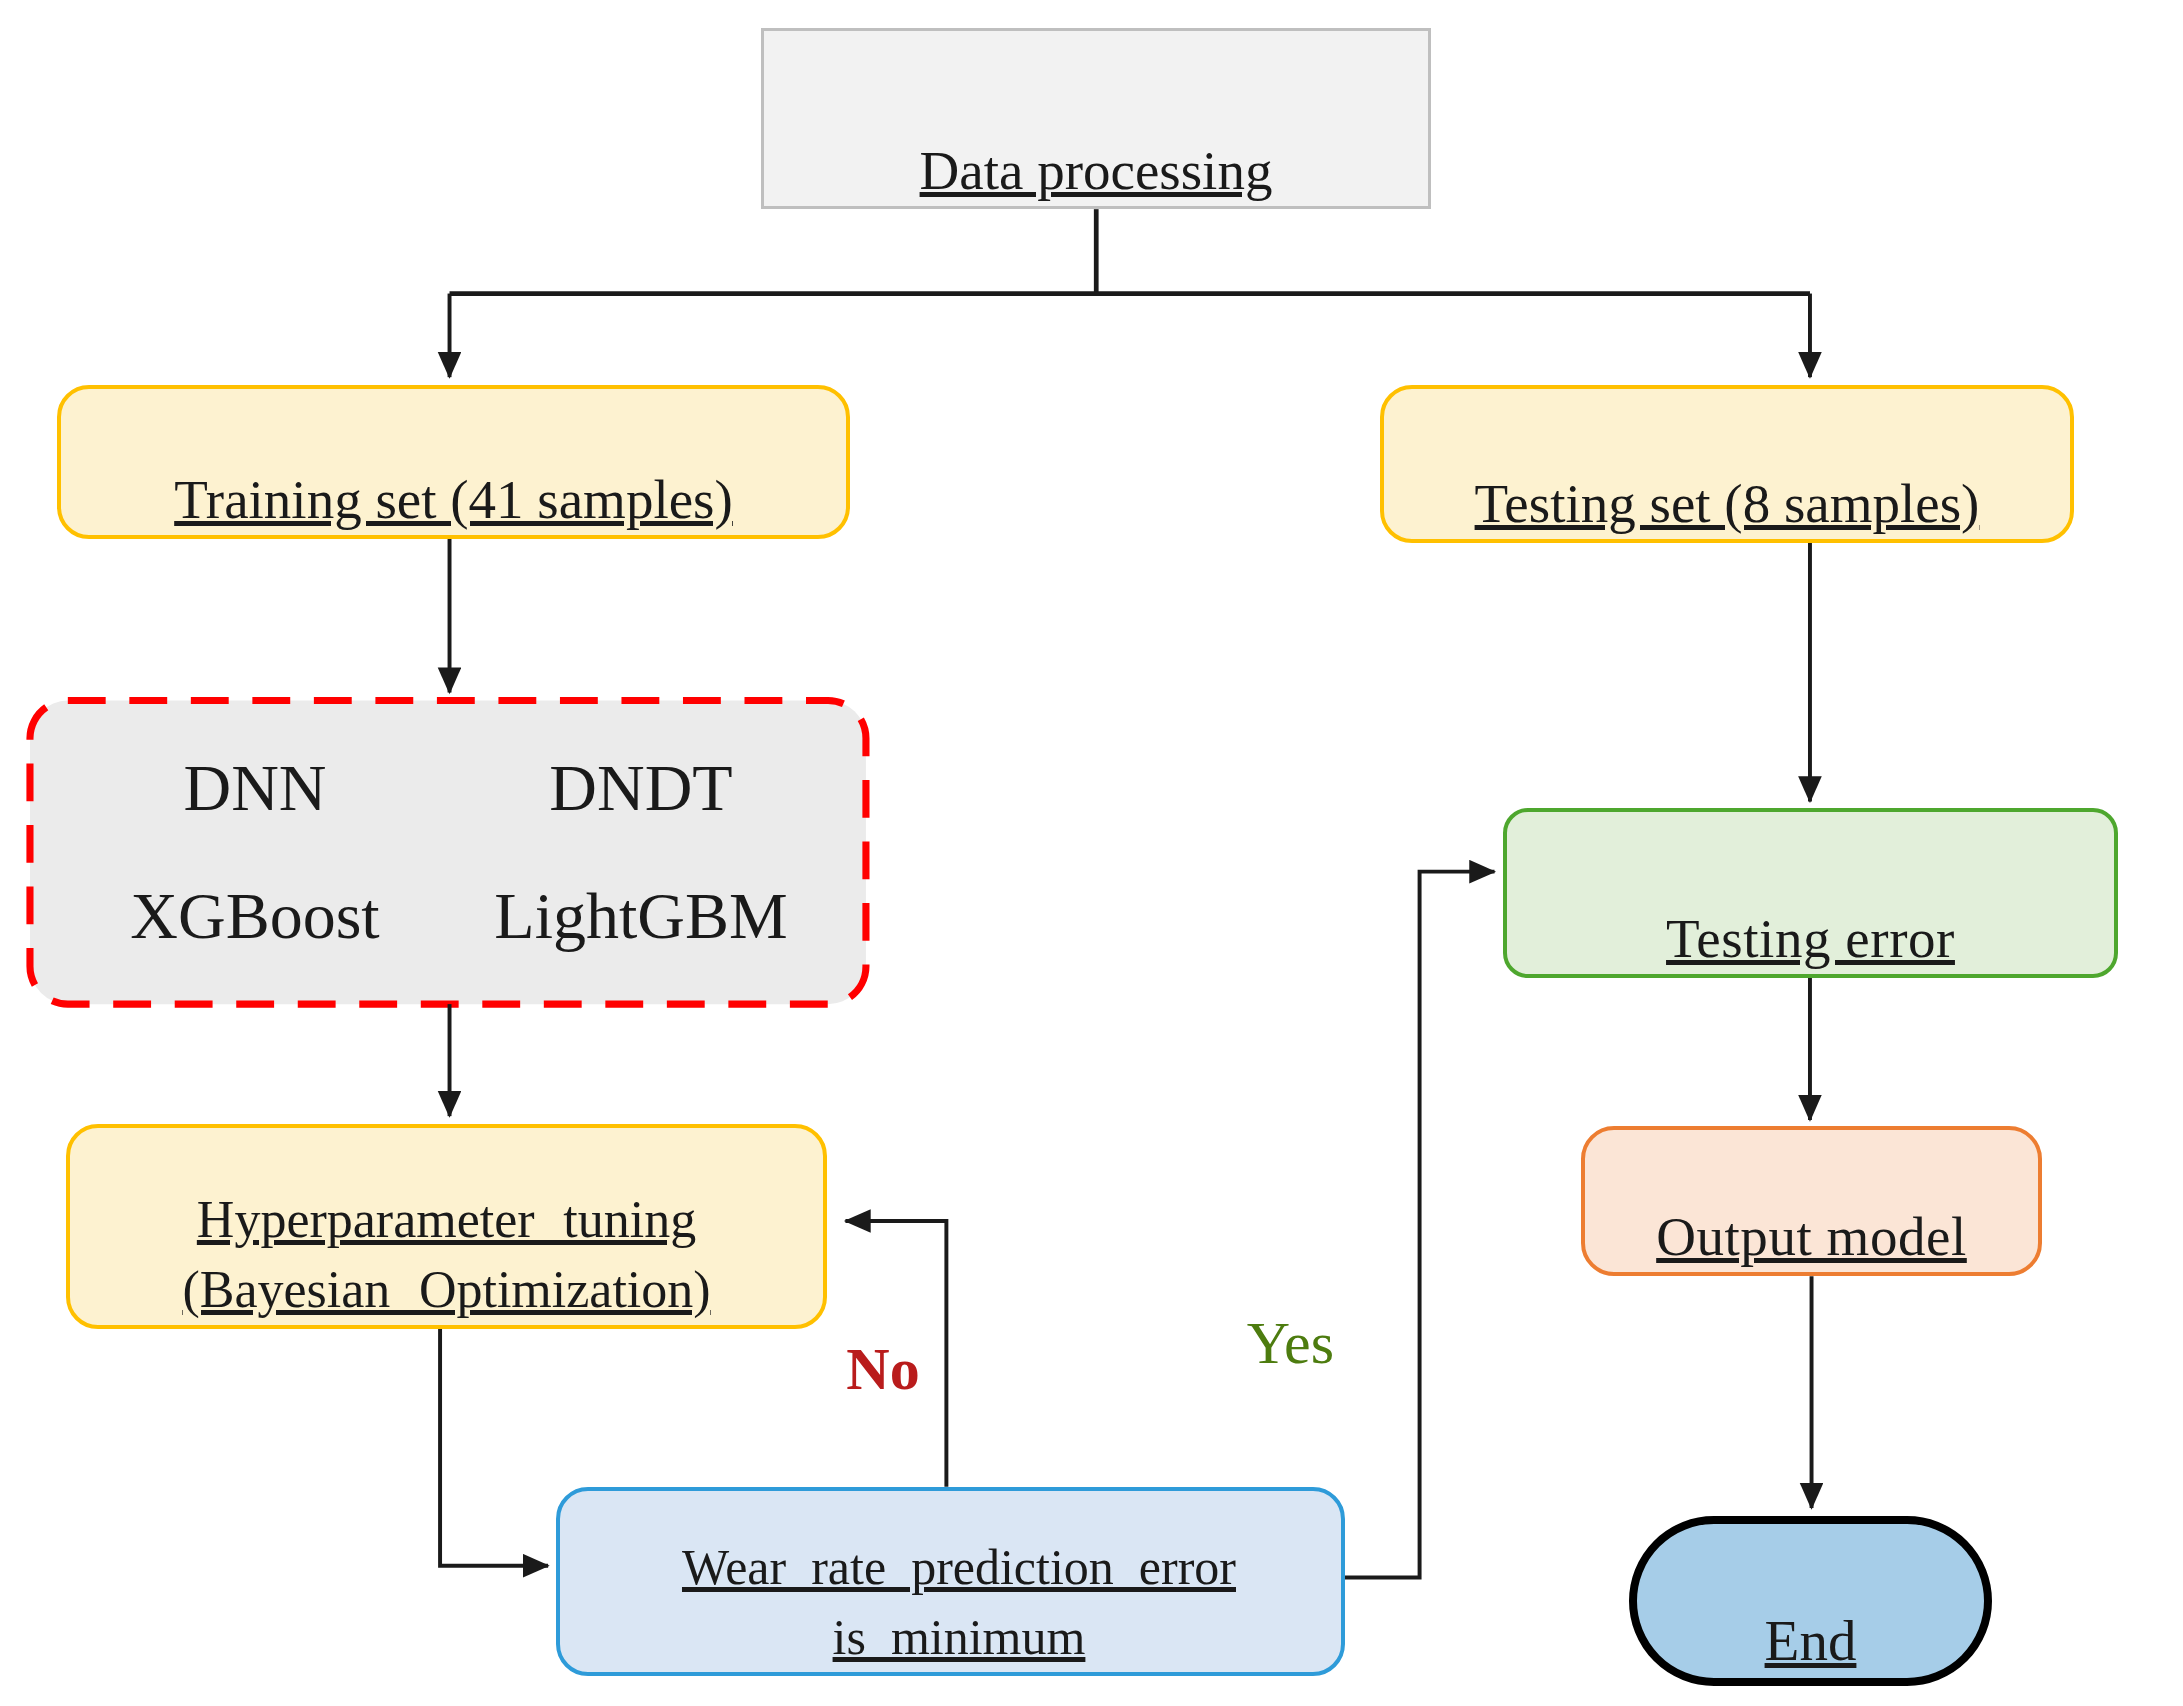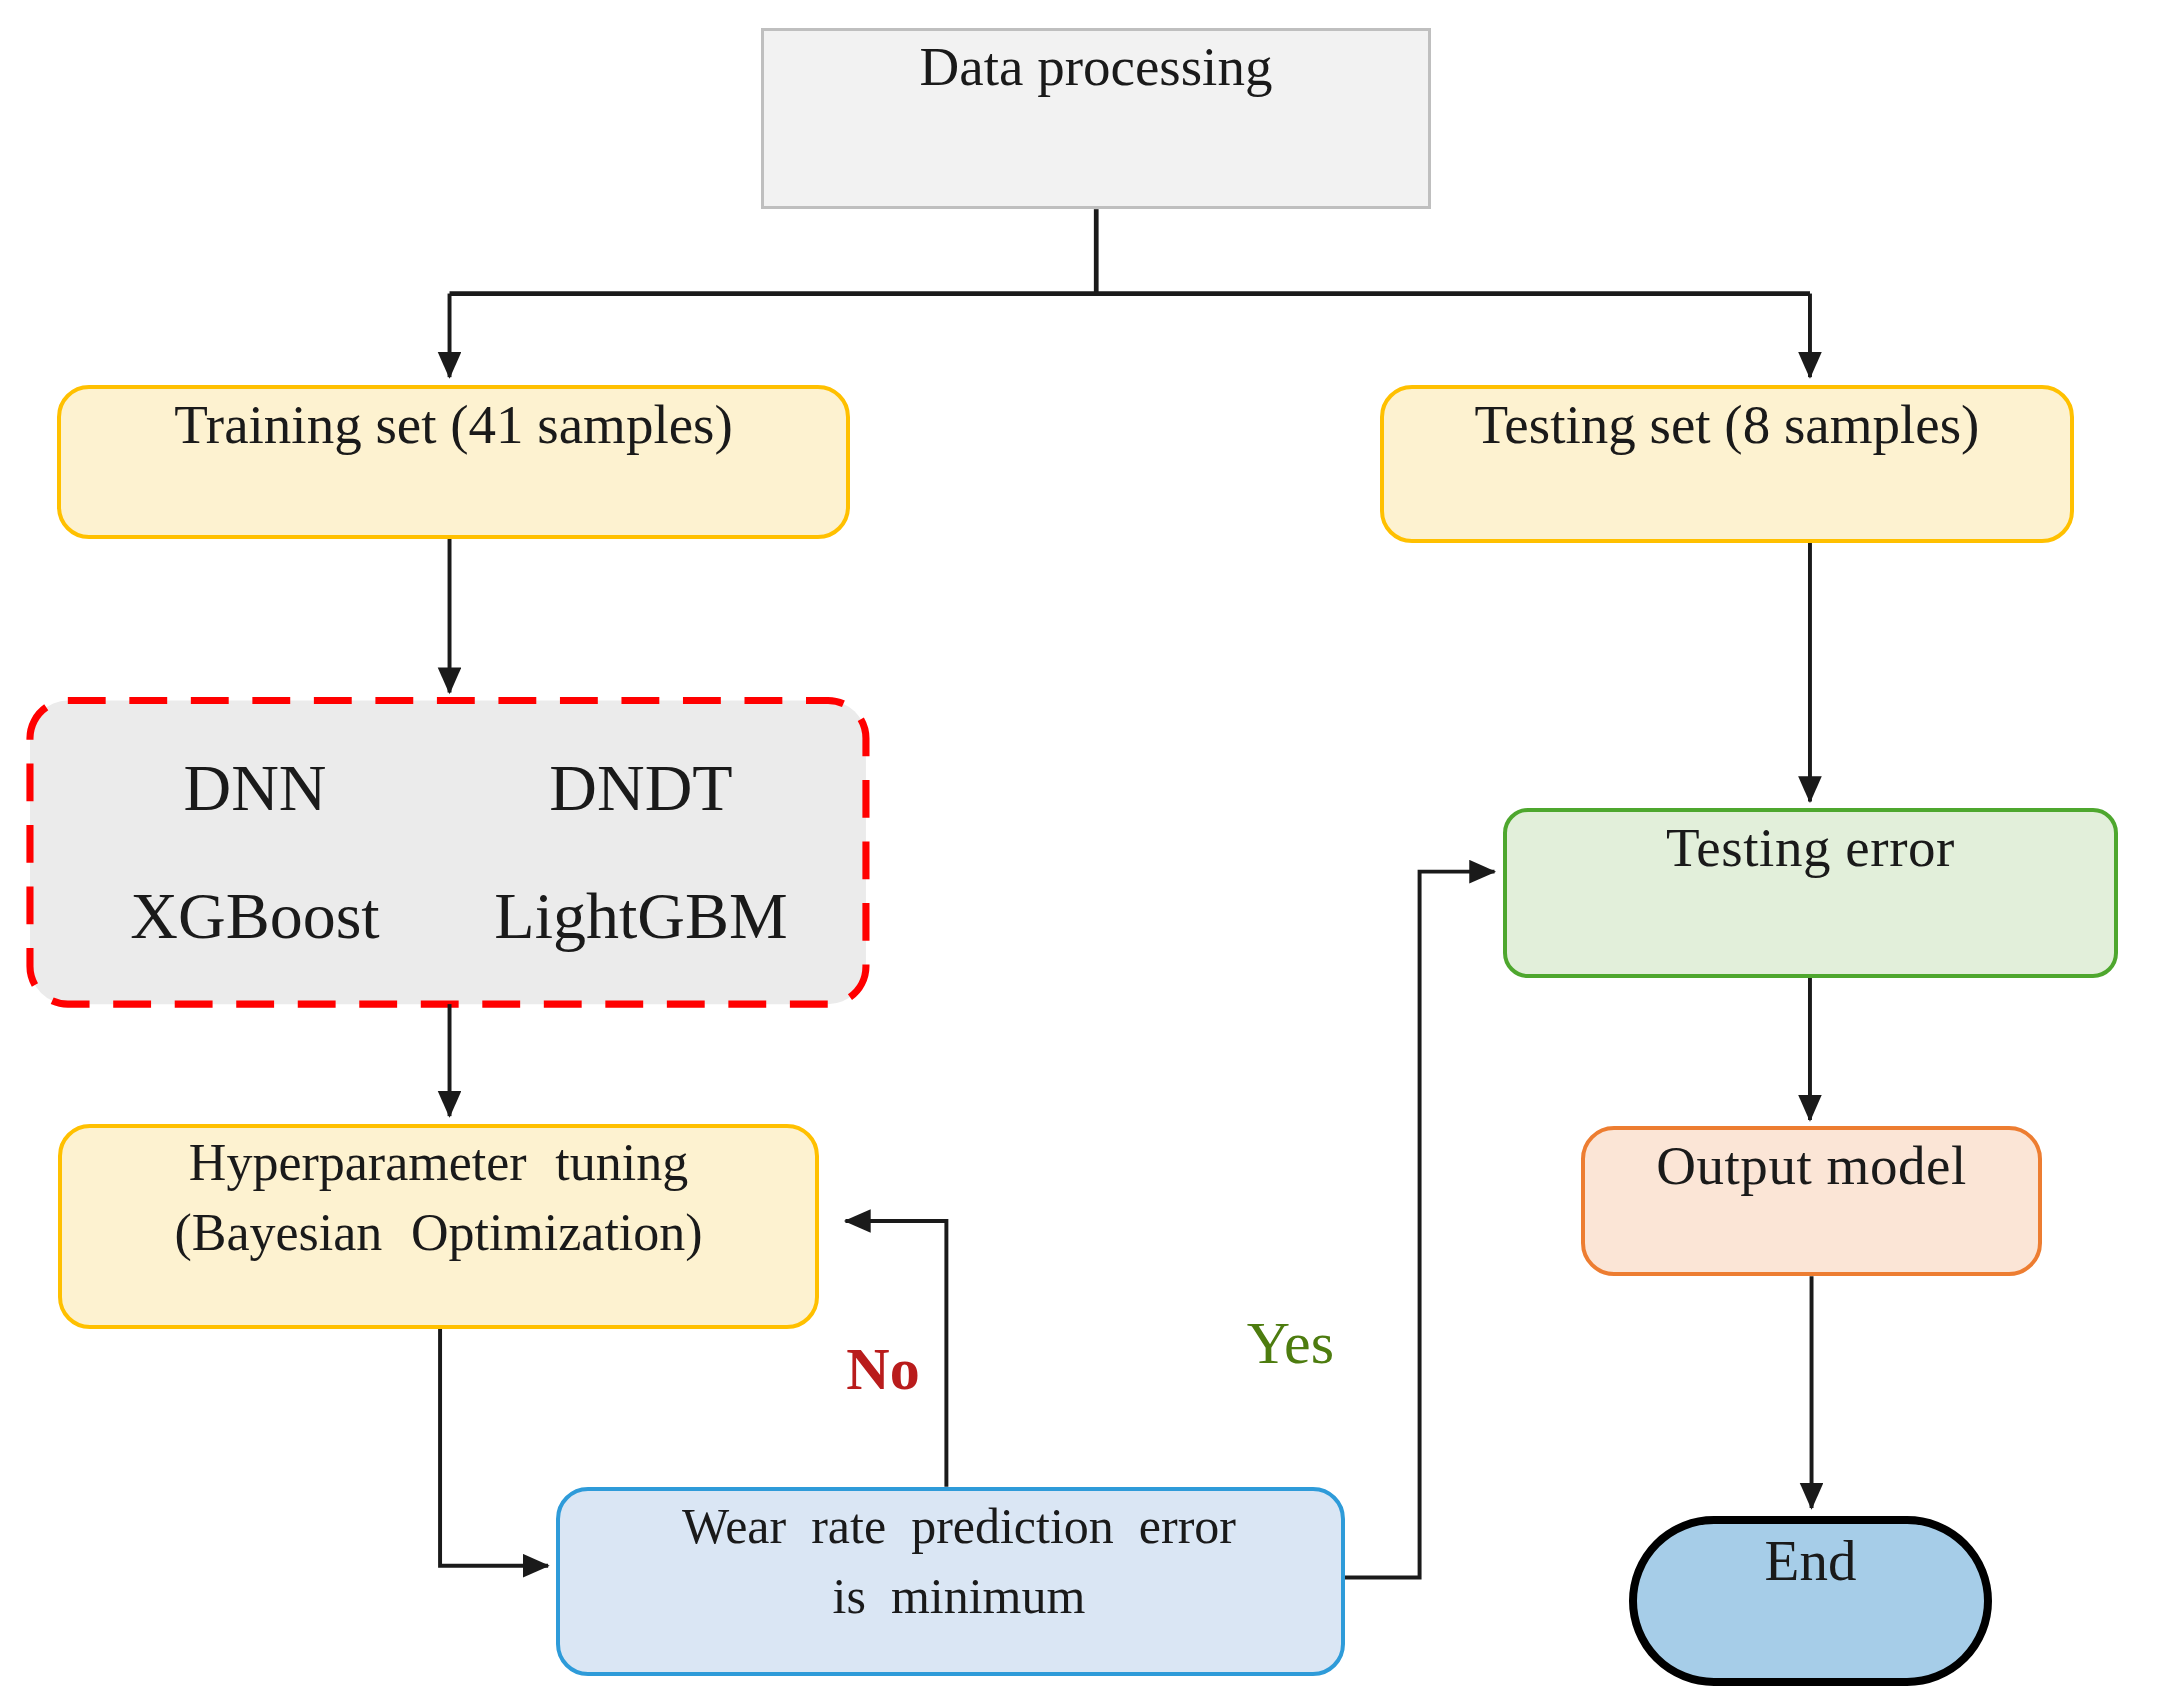--- a/index.html
+++ b/index.html
@@ -7,22 +7,22 @@
     position:relative;
     width:2183px;height:1707px;
     background:#ffffff;
     overflow:hidden;
     font-family:"Liberation Serif","DejaVu Serif",serif;
     color:#1a1a1a;
   }
   #edges{position:absolute;left:0;top:0;z-index:1;}
   .node{
     position:absolute;z-index:2;box-sizing:border-box;
-    display:flex;align-items:flex-start;justify-content:center;
-    text-align:center;line-height:1.3;
+    display:flex;align-items:flex-end;justify-content:center;
+    text-align:center;line-height:1.3;text-decoration:underline;
   }
   .node-label{display:block;}
   .rect-node{border:3.2px solid #bfbfbf;background:#f2f2f2;}
   .rounded{border:4.7px solid #ffc000;background:#fdf2d0;border-radius:32px;}
   .green{border:4px solid #4ea72e;background:#e2efda;border-radius:25px;}
   .blue{border:4px solid #2e9bd9;background:#dae6f4;border-radius:32px;padding-left:17px;}
   .orange{border:4.7px solid #ed7d31;background:#fbe5d6;border-radius:33px;}
   .stadium{border:8px solid #d946ef;background:#a6cde8;border-radius:95px;}
   .models-grid{
     position:absolute;z-index:2;box-sizing:border-box;
@@ -88,21 +88,21 @@
     <span class="node-label">Testing set (8 samples)</span>
   </div>
 
   <div class="models-grid fs-models" style="left:30px;top:700px;width:836px;height:304px;">
     <span class="cell">DNN</span>
     <span class="cell">DNDT</span>
     <span class="cell">XGBoost</span>
     <span class="cell">LightGBM</span>
   </div>
 
-  <div class="node rounded fs-hyper" style="left: 58px; top: 1124px; width: 761px; height: 205px; background-color: rgb(253, 242, 208); border-color: rgb(255, 192, 0);">
+  <div class="node rounded fs-hyper" style="left: 66px; top: 1124px; width: 761px; height: 205px; background-color: rgb(253, 242, 208); border-color: rgb(255, 192, 0);">
     <span class="node-label">
       <span>Hyperparameter tuning</span><br>
       <span>(Bayesian Optimization)</span>
     </span>
   </div>
 
   <div class="node blue fs-wear" style="left: 556px; top: 1487px; width: 789px; height: 189px; background-color: rgb(218, 230, 244); border-color: rgb(46, 155, 217);">
     <span class="node-label">
       <span>Wear rate prediction error</span><br>
       <span>is minimum</span>

